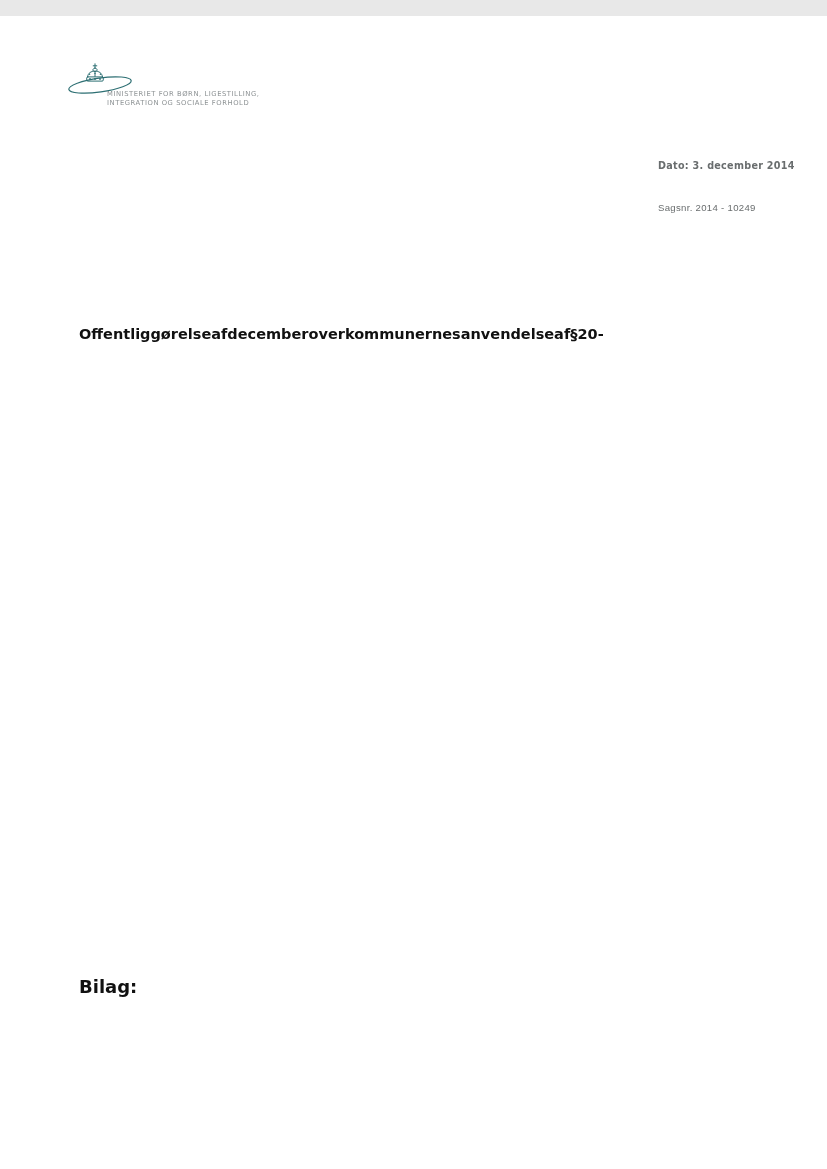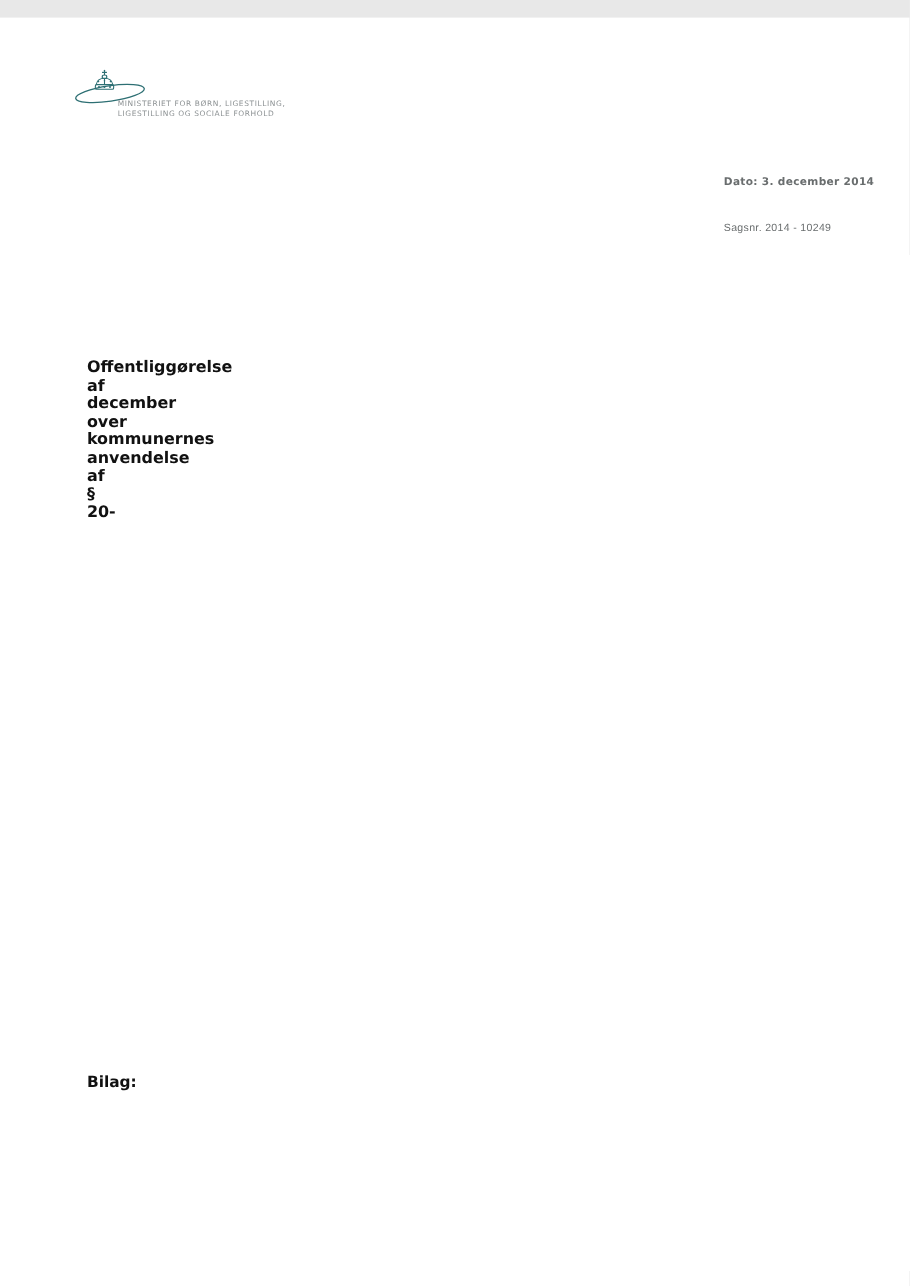--- a/index.html
+++ b/index.html
@@ -65,28 +65,27 @@
     font-weight: bold;
     font-size: 14.5px;
     line-height: 16.5px;
     color: #111111;
     font-family: "DejaVu Sans", "Liberation Sans", sans-serif;
   }
   .doc-title .justify-line {
     display: flex;
     justify-content: space-between;
     white-space: nowrap;
-    flex-direction: column;
   }
   .attachments {
     position: absolute;
     left: 79px;
     top: 960px;
     font-weight: bold;
-    font-size: 14px;
+    font-size: 18px;
     color: #111111;
     font-family: "DejaVu Sans", "Liberation Sans", sans-serif;
   }
 </style>
 </head>
 <body>
 
 <div class="page">
 
   <div class="logo">
@@ -104,21 +103,21 @@
         <circle cx="24" cy="19" r="0.9"></circle>
         <circle cx="29" cy="19" r="0.9"></circle>
         <circle cx="34" cy="19" r="0.9"></circle>
         <circle cx="23.6" cy="14.2" r="0.7"></circle>
         <circle cx="29" cy="13.4" r="0.7"></circle>
         <circle cx="34.4" cy="14.2" r="0.7"></circle>
       </g>
     </svg>
     <div class="org-lines">
       <div>MINISTERIET FOR BØRN, LIGESTILLING,</div>
-      <div>LIGESTILLING OG SOCIALE FORHOLD</div>
+      <div>INTEGRATION OG SOCIALE FORHOLD</div>
     </div>
   </div>
 
   <div class="meta-date">Dato: 3. december 2014</div>
   <div class="meta-case">Sagsnr. 2014 - 10249</div>
 
   <div class="doc-title">
     <div class="justify-line">
         <span>Offentliggørelse</span>
         <span>af</span>

